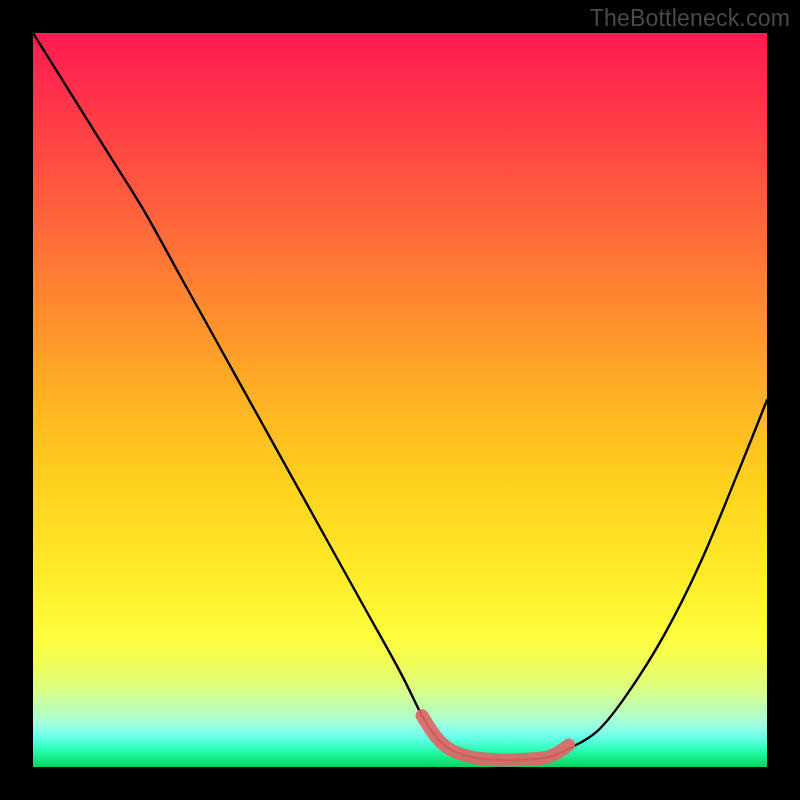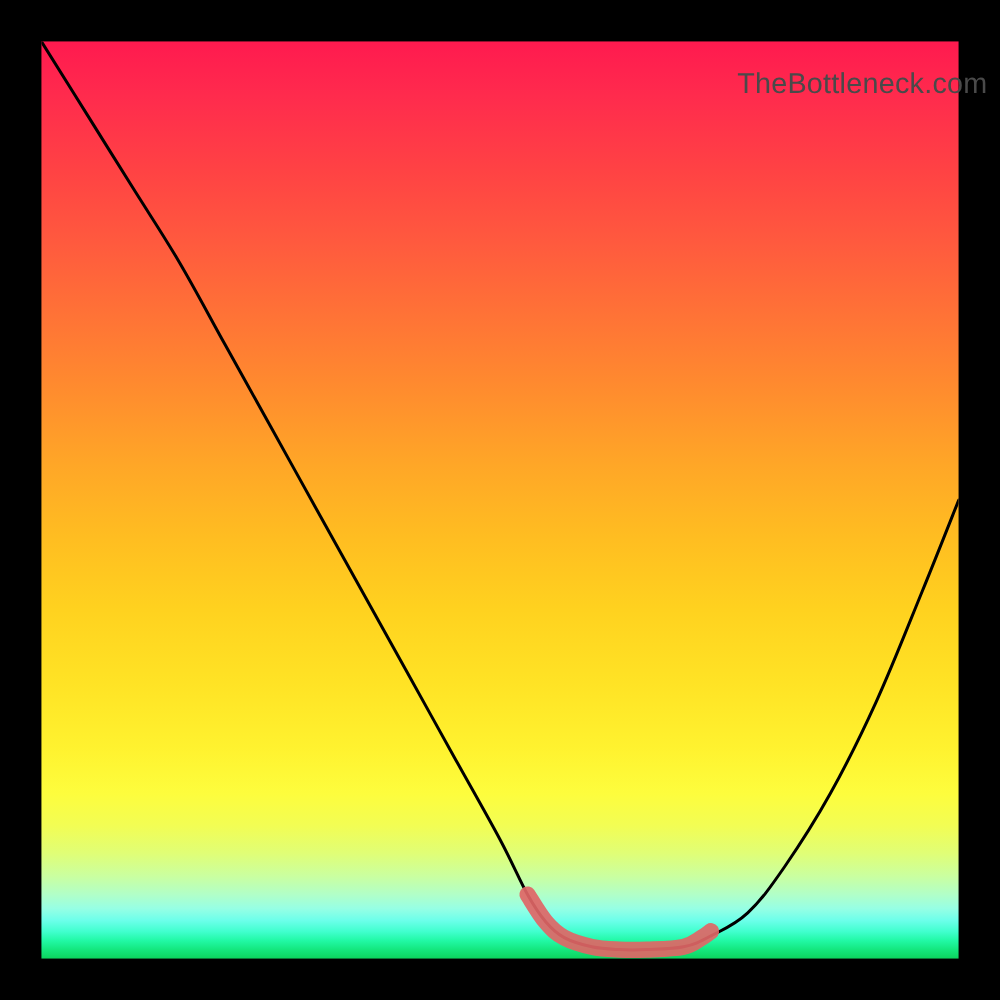--- a/index.html
+++ b/index.html
@@ -13,21 +13,20 @@
   .watermark {
     position: absolute;
     top: 5px;
     right: 10px;
     color: #4a4a4a;
     font-family: Arial, Helvetica, sans-serif;
     font-size: 23px;
     font-weight: 500;
     letter-spacing: 0.2px;
     z-index: 10;
-    margin-top: 48px;
   }
   .plot-area {
     position: absolute;
     left: 33px;
     top: 33px;
     width: 734px;
     height: 734px;
     overflow: hidden;
   }
   .gradient {

